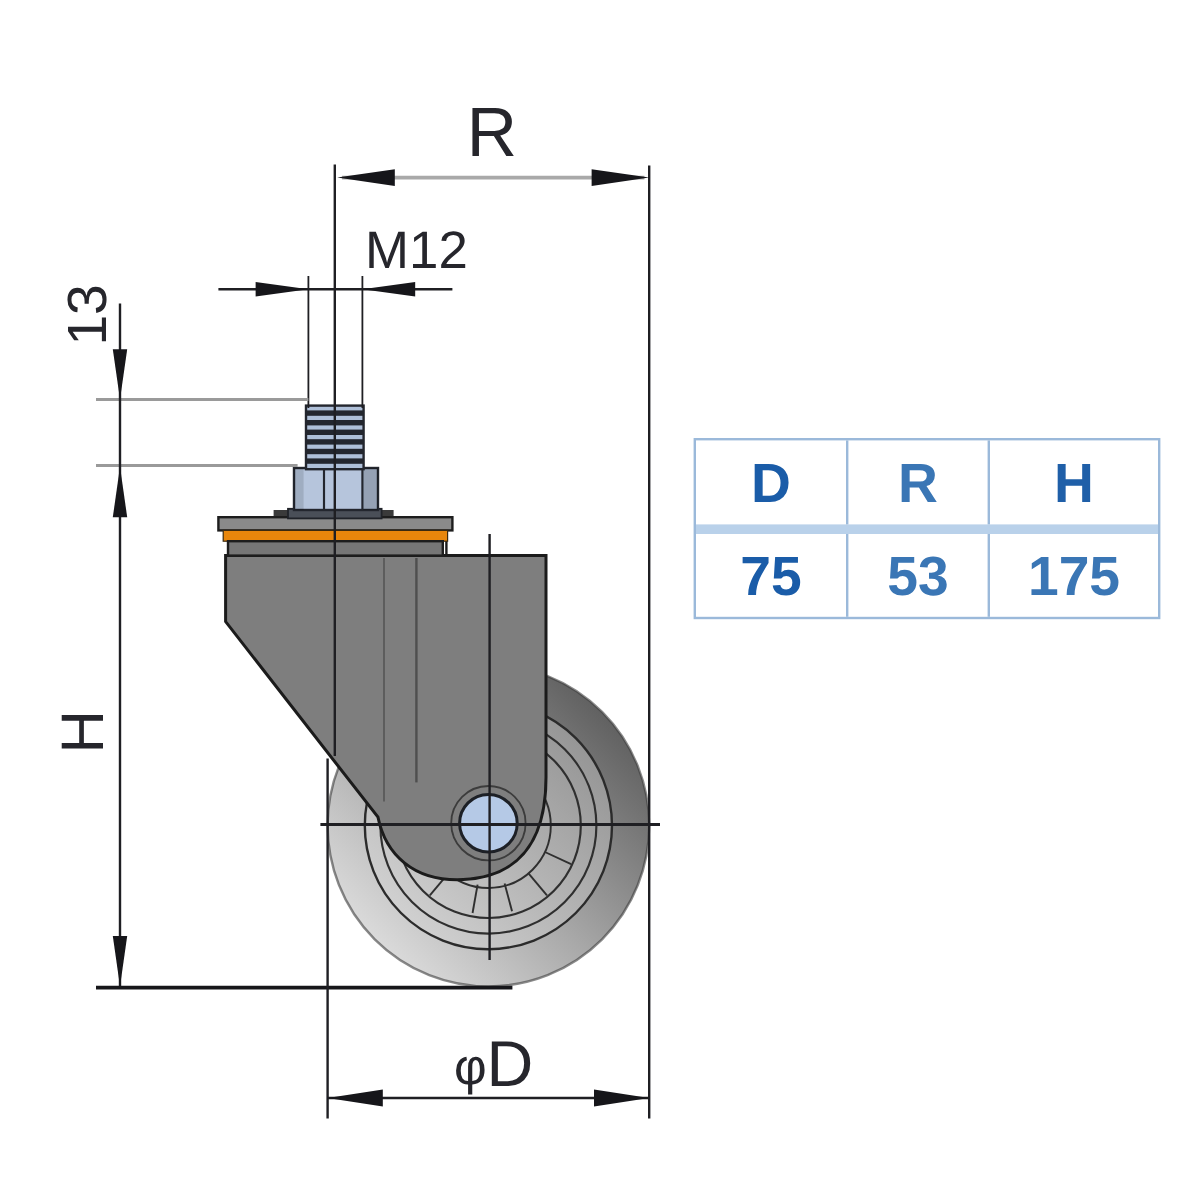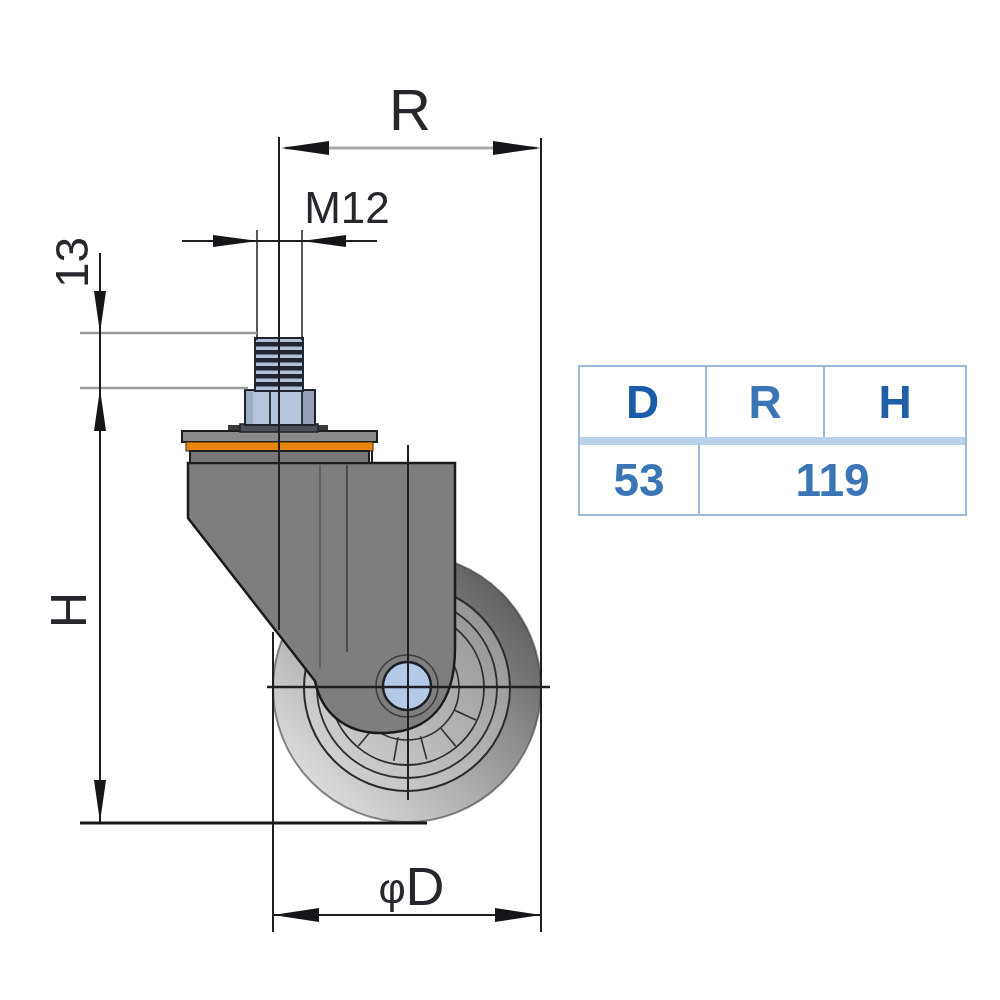--- a/index.html
+++ b/index.html
@@ -133,18 +133,19 @@
 
   
   <div class="spec-table">
     <div class="spec-row hdr-row">
       <div class="spec-cell c1">D</div>
       <div class="spec-cell c2">R</div>
       <div class="spec-cell c3">H</div>
     </div>
     <div class="band"></div>
     <div class="spec-row val-row">
+      <div class="spec-cell c1">75</div>
       <div class="spec-cell c2">53</div>
-      <div class="spec-cell c3">119</div>
+      <div class="spec-cell c3">175</div>
     </div>
   </div>
 
 </div>
 
 </body></html>

